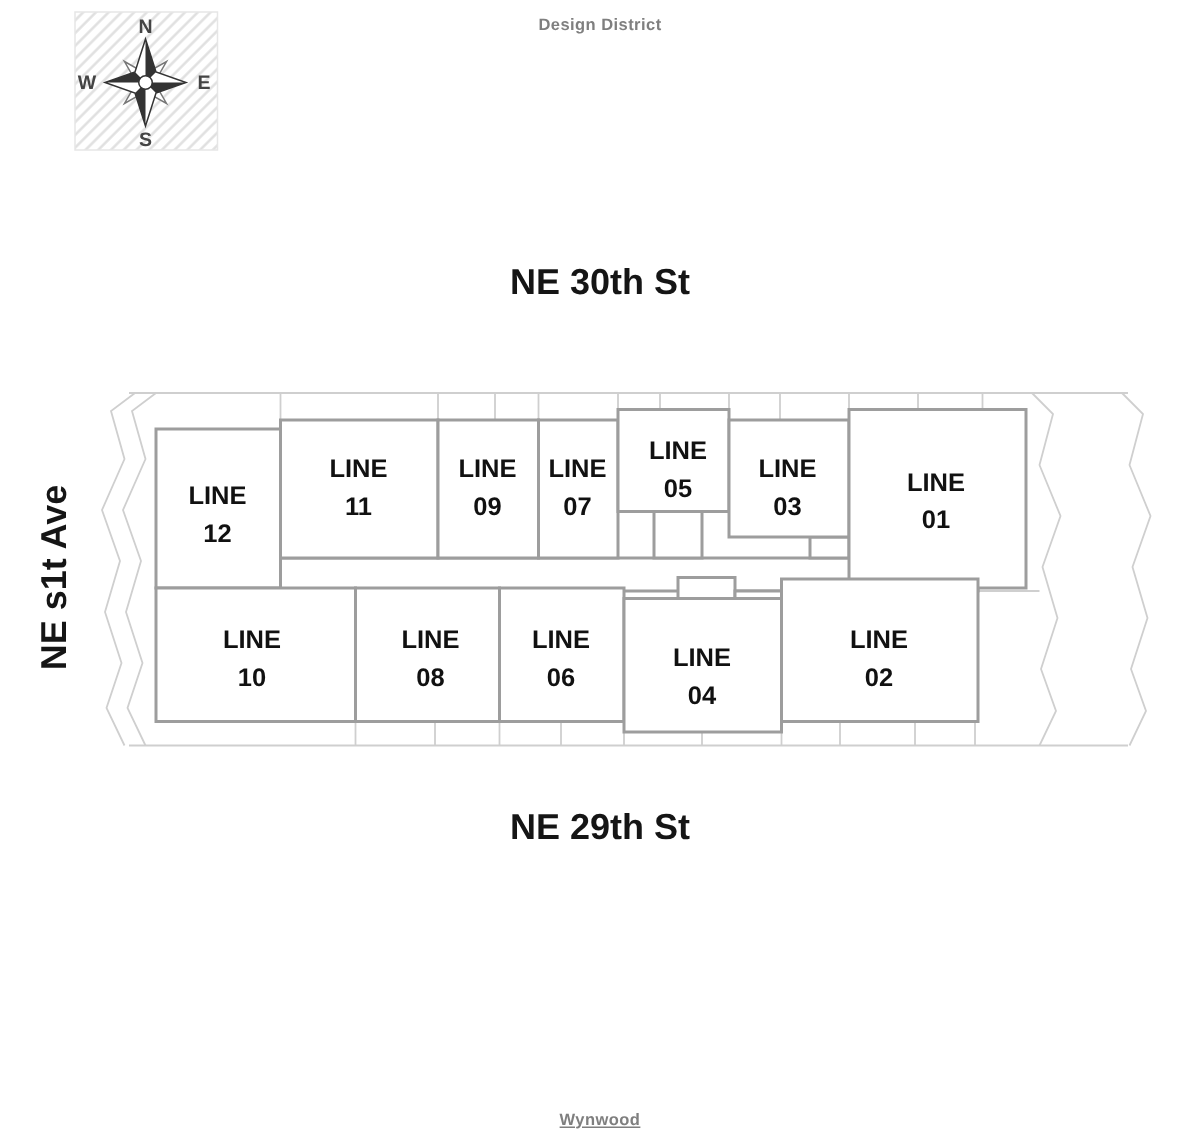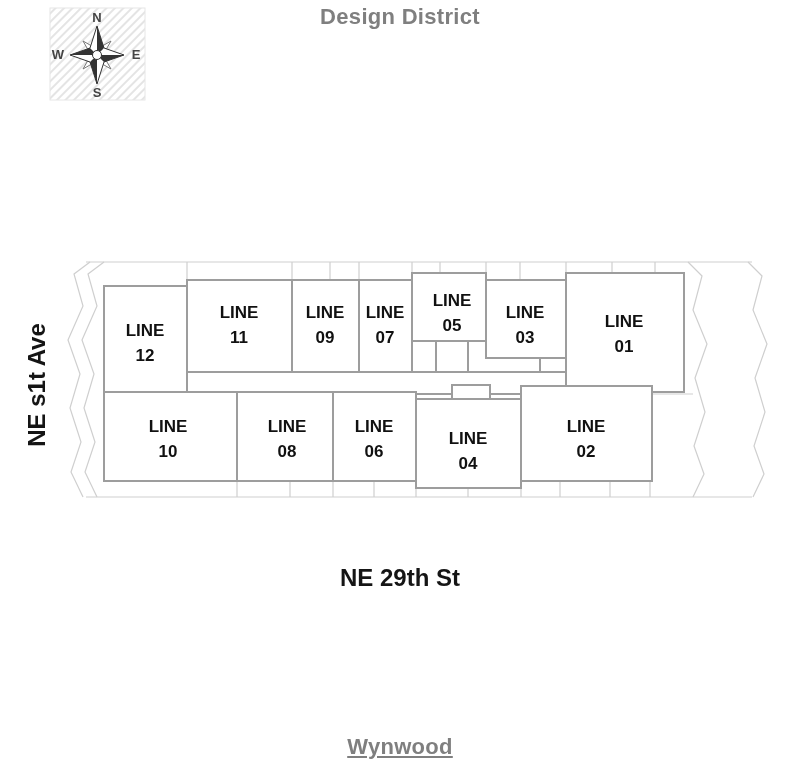--- a/index.html
+++ b/index.html
@@ -12,27 +12,27 @@
     font-family: "Liberation Sans", sans-serif;
     overflow: hidden;
   }
   svg.scene { position: absolute; left: 0; top: 0; }
   .lbl {
     position: absolute;
     transform: translate(-50%, -50%);
     white-space: nowrap;
     font-weight: bold;
   }
-  .district { color: #7f7f7f; font-size: 22px; letter-spacing: 0.3px; }
+  .district { color: #7f7f7f; font-size: 11px; letter-spacing: 0.3px; }
   .street   { color: #151515; font-size: 24px; }
   .street-west { transform: translate(-50%, -50%) rotate(-90deg); }
   .pos-district-north { left: 400px; top: 17px; }
   .pos-street-north   { left: 400px; top: 189px; }
   .pos-street-west    { left: 37px;  top: 385px; }
-  .pos-street-south   { left: 400px; top: 578px; }
+  .pos-street-south   { left: 400px; top: 552px; }
   .pos-district-south { left: 400px; top: 747px; text-decoration: underline; }
 
   .light path, .light polyline {
     stroke: #cfcfcf;
     stroke-width: 1.2;
     fill: none;
   }
   .unit-stroke {
     stroke: #9d9d9d;
     stroke-width: 2;
@@ -163,17 +163,18 @@
         </g>
         <g>
           <rect x="521" y="386" width="131" height="95" class="unit-rect"></rect>
           <text x="586" y="432" class="unit-label">LINE</text>
           <text x="586" y="457" class="unit-label">02</text>
         </g>
       </g>
   </svg>
 
   <div class="lbl district pos-district-north">Design District</div>
+  <div class="lbl street pos-street-north">NE 30th St</div>
   <div class="lbl street street-west pos-street-west">NE s1t Ave</div>
   <div class="lbl street pos-street-south">NE 29th St</div>
   <div class="lbl district pos-district-south">Wynwood</div>
 
 </div>
 
 </body></html>

